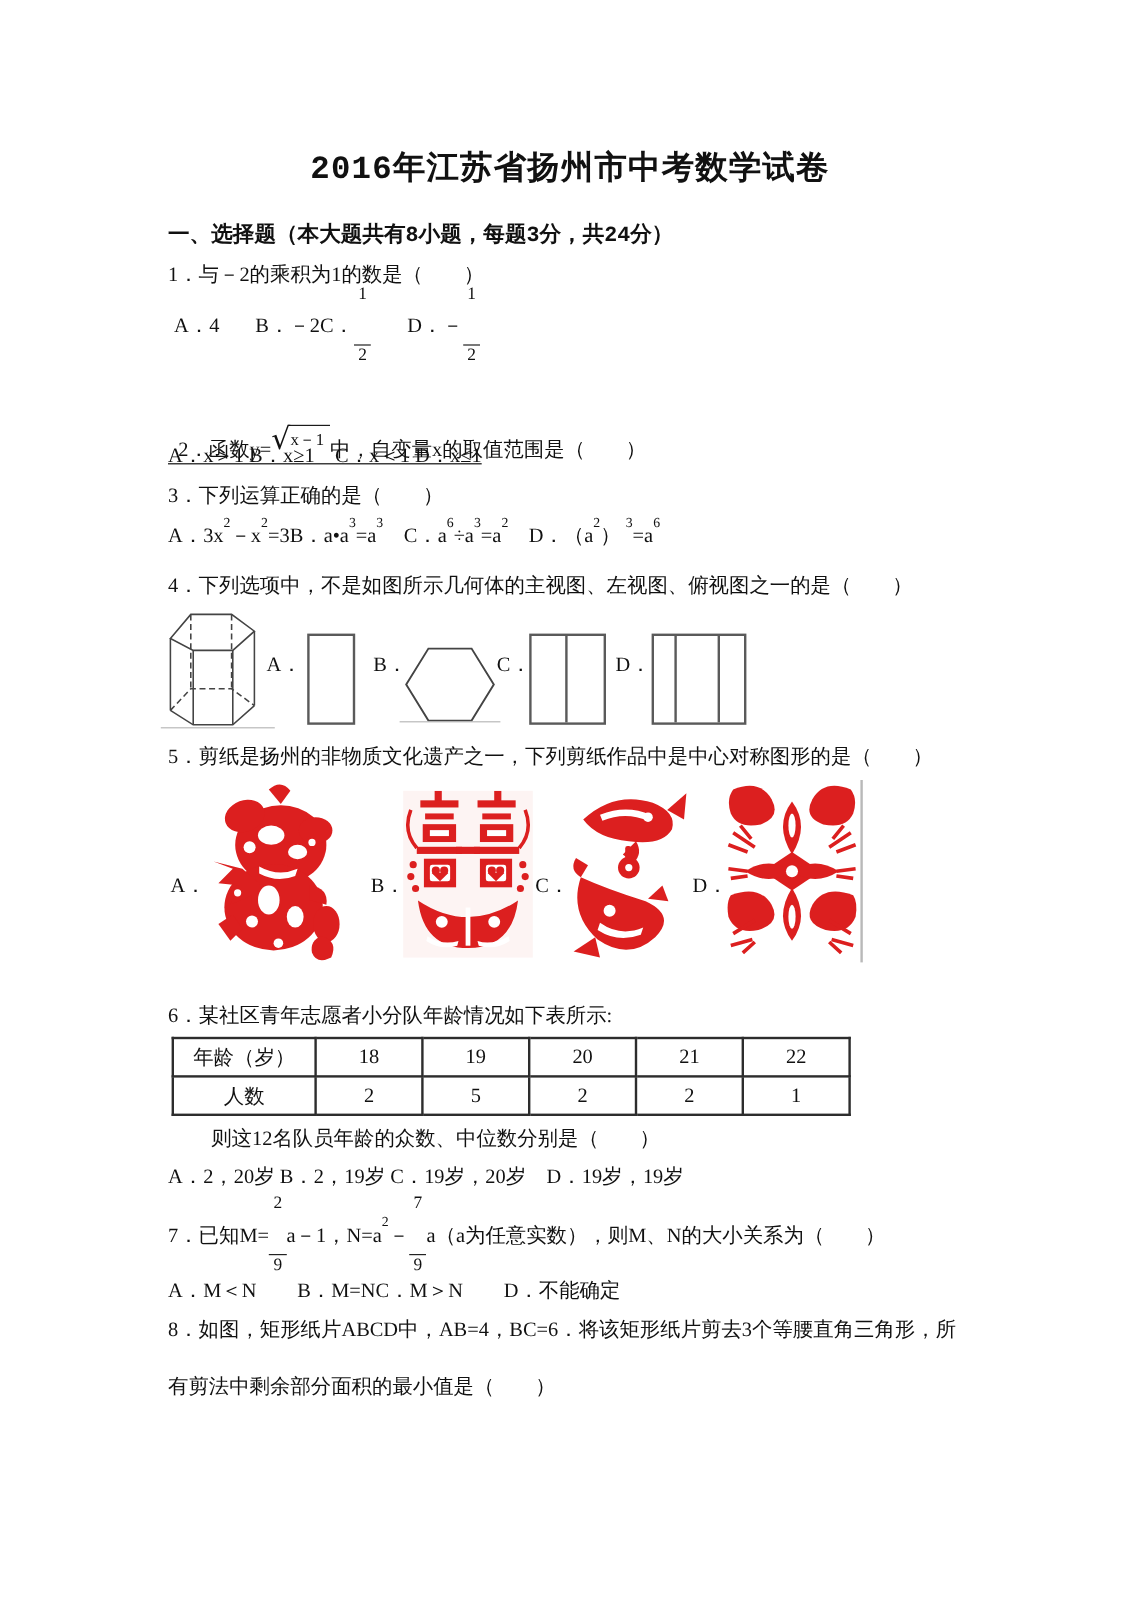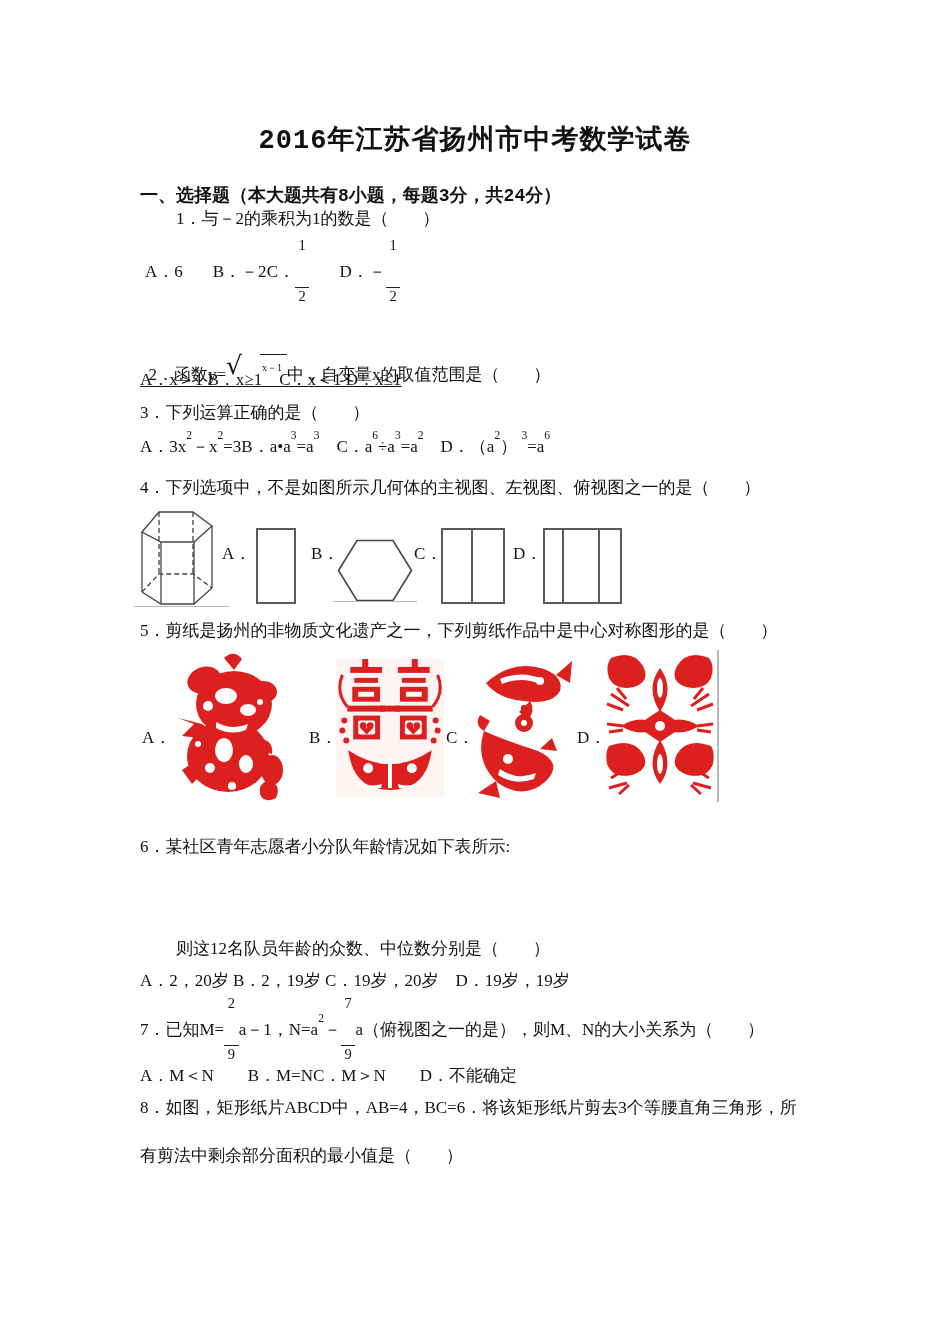--- a/index.html
+++ b/index.html
@@ -14,40 +14,40 @@
   .sec-line { left:140px; top:183px; font-size:18px; }
   .body-line { font-size:17px; line-height:24px; }
   .opt-flex { display:flex; align-items:center; font-size:17px; }
   .opt-flex > span { white-space:pre; }
   sup.s { font-size:11.5px; position:relative; top:-6px; line-height:0; }
   .frac { display:inline-block; vertical-align:middle; text-align:center; font-size:14.5px; line-height:1.15; }
   .frac .num { display:block; padding:0 3px; }
   .frac .den { display:block; border-top:1.3px solid #222; padding:0 3px; }
   .sqrt { display:inline-block; vertical-align:9px; white-space:nowrap; }
   .sqrt .sign { display:inline-block; font-size:25px; font-family:"DejaVu Sans",sans-serif; transform:translateY(3px); margin-right:-2px; }
-  .sqrt .rad { display:inline-block; border-top:1.6px solid #1a1a1a; font-size:10px; padding:1px 5px 0 2px;margin-left:20px; }
+  .sqrt .rad { display:inline-block; border-top:1.6px solid #1a1a1a; font-size:14px; padding:1px 5px 0 2px; }
   .fig-rect { position:absolute; border:2px solid #5a5a5a; background:#fff; }
   .fig-vline { position:absolute; top:0; bottom:0; width:2px; background:#5a5a5a; }
   .gray-line { position:absolute; background:#b9b9b9; }
   .pc-box { position:absolute; }
   .pc-box svg { display:block; width:100%; height:100%; }
   table.age { border-collapse:collapse; background:#fff; }
   table.age td { border:2px solid #2d2d2d; text-align:center; font-size:17px; height:30px; padding:0 2px; }
   table.age td.c0 { width:113px; }
   table.age td.cn { width:83px; }
 </style>
 </head>
 <body>
 
 <div class="abs heading title-line">2016年江苏省扬州市中考数学试卷</div>
 <div class="abs heading sec-line">一、选择题（本大题共有8小题，每题3分，共24分）</div>
 
-<div class="abs body-line" style="left:140px; top:207px;margin-left:36px;">1．与－2的乘积为1的数是（　　）</div>
+<div class="abs body-line" style="left:140px; top:217px;">1．与－2的乘积为1的数是（　　）</div>
 <div class="abs opt-flex" style="left:145px; top:248px; height:46px;">
-  <span style="margin-right:30px;">A．6</span>
+  <span style="margin-right:30px;">A．4</span>
   <span style="">B．－2</span>
   <span>C．</span>
   <span class="frac" style="margin-right:30px;">
     <span class="num">1</span>
     <span class="den">2</span>
   </span>
   <span>D．－</span>
   <span class="frac">
     <span class="num">1</span>
     <span class="den">2</span>
@@ -229,35 +229,51 @@
       <ellipse cx="57" cy="114" rx="3" ry="10"></ellipse>
     </g>
   </svg>
 </div>
 <div class="gray-line" style="left:717px; top:650px; width:1.5px; height:152px;"></div>
 
 <div class="abs body-line" style="left:140px; top:835px;">6．某社区青年志愿者小分队年龄情况如下表所示:</div>
 
 <table class="age abs" style="left:143px; top:864px;">
   <tbody>
+    <tr>
+      <td class="c0">年龄（岁）</td>
+      <td class="cn">18</td>
+      <td class="cn">19</td>
+      <td class="cn">20</td>
+      <td class="cn">21</td>
+      <td class="cn">22</td>
+    </tr>
+    <tr>
+      <td class="c0">人数</td>
+      <td class="cn">2</td>
+      <td class="cn">5</td>
+      <td class="cn">2</td>
+      <td class="cn">2</td>
+      <td class="cn">1</td>
+    </tr>
   </tbody>
 </table>
 
 <div class="abs body-line" style="left:140px; top:937px;margin-left:36px;">则这12名队员年龄的众数、中位数分别是（　　）</div>
 <div class="abs body-line" style="left:140px; top:969px;">A．2，20岁 B．2，19岁 C．19岁，20岁　D．19岁，19岁</div>
 
 <div class="abs opt-flex" style="left:140px; top:1006px; height:46px;">
   <span>7．已知M=</span>
   <span class="frac">
     <span class="num">2</span>
     <span class="den">9</span>
   </span>
   <span><span>a－1，N=a</span><sup class="s">2</sup><span>－</span></span>
   <span class="frac">
     <span class="num">7</span>
     <span class="den">9</span>
   </span>
-  <span>a（俯视图之一的是），则M、N的大小关系为（　　）</span>
+  <span>a（a为任意实数），则M、N的大小关系为（　　）</span>
 </div>
 <div class="abs body-line" style="left:140px; top:1064px;">A．M＜N　　B．M=NC．M＞N　　D．不能确定</div>
 
 <div class="abs body-line" style="left:140px; top:1096px;">8．如图，矩形纸片ABCD中，AB=4，BC=6．将该矩形纸片剪去3个等腰直角三角形，所</div>
 <div class="abs body-line" style="left:140px; top:1144px;">有剪法中剩余部分面积的最小值是（　　）</div>
 
 </body></html>

